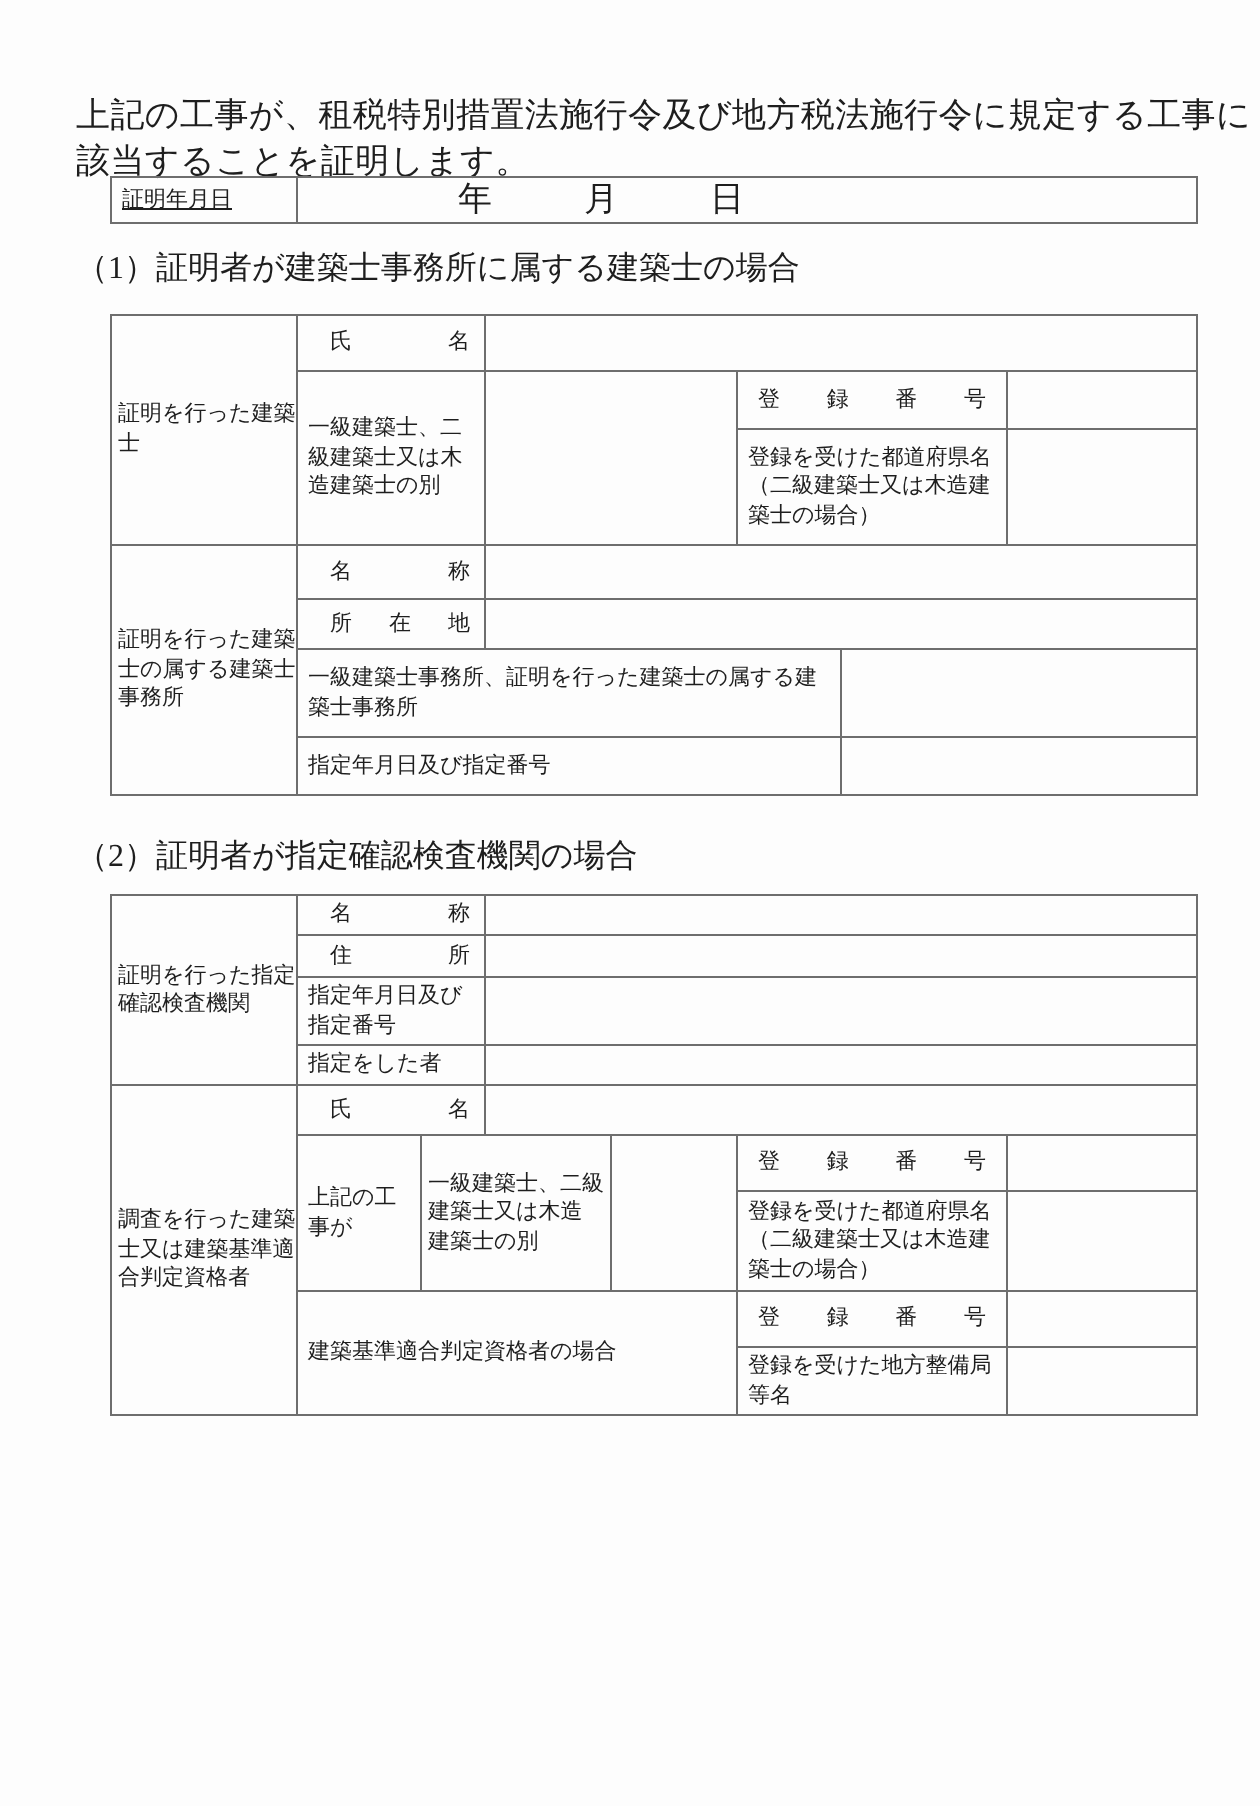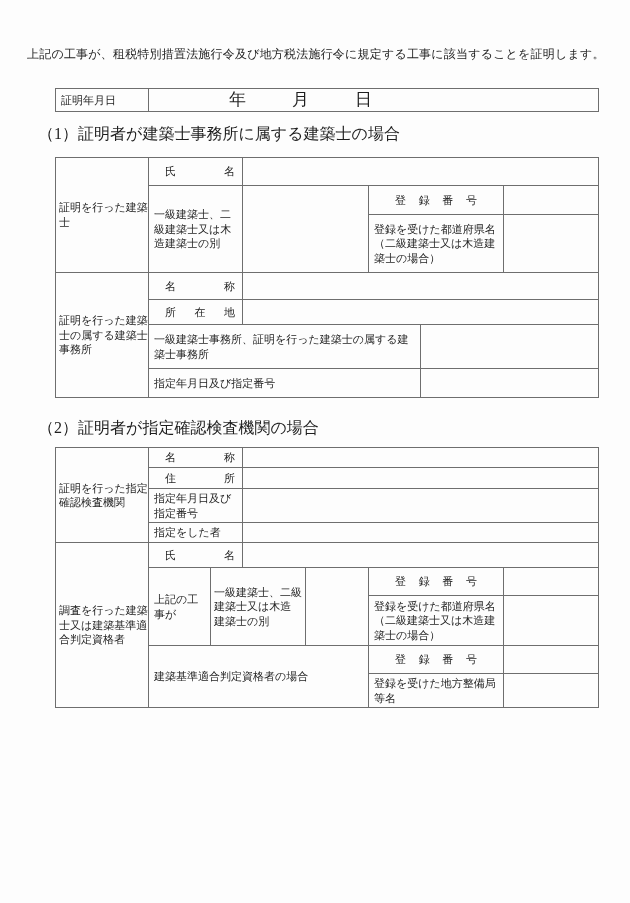--- a/index.html
+++ b/index.html
@@ -5,51 +5,51 @@
   html,body{margin:0;padding:0;}
   body{
     width:630px;height:903px;
     background:#fdfdfd;
     font-family:"Liberation Serif","DejaVu Serif",serif;
     color:#1e1e1e;
     position:relative;
     -webkit-font-smoothing:antialiased;
   }
   .abs{position:absolute;}
-  .intro{top:46px;left:27px;font-size:12px;letter-spacing:0.2px;}
+  .intro{top:46px;left:38px;font-size:17px;letter-spacing:0.2px;}
   .sec-heading{left:38px;font-size:16px;}
   table{
     border-collapse:collapse;
     table-layout:fixed;
     width:543px;
   }
   td{
     border:1px solid #6e6e6e;
     font-size:11px;
     line-height:1.32;
     vertical-align:middle;
     padding:2px 7px 2px 5px;
     overflow:hidden;
     word-break:break-all;
   }
   td.grp{padding:2px 0 2px 3px;}
   td.val{padding:0;}
   td.dist{text-align:justify;text-align-last:justify;padding-left:16px;}
-  td.wdist{padding:0 26px;}   
+  td.wdist{padding:0 10px;}   
   td.tight{padding:2px 3px;}
   .date-cell{padding:0 0 0 80px;font-size:17px;}
   .date-cell span{display:inline-block;margin-right:46px;}
   .date-cell span:last-child{margin-right:0;}
 </style>
 </head>
 <body>
 
 <div class="abs intro">上記の工事が、租税特別措置法施行令及び地方税法施行令に規定する工事に該当することを証明します。</div>
 
-<table class="abs" style="top:88px;left:55px;">
+<table class="abs" style="top:88px;left:55px;text-decoration:underline;">
   <colgroup>
       <col style="width:93px">
       <col style="width:450px">
     </colgroup>
   <tbody>
       <tr style="height:22px">
     <td>証明年月日</td>
     <td class="date-cell">
       <span>年</span><span>月</span><span>日</span>
     </td>

